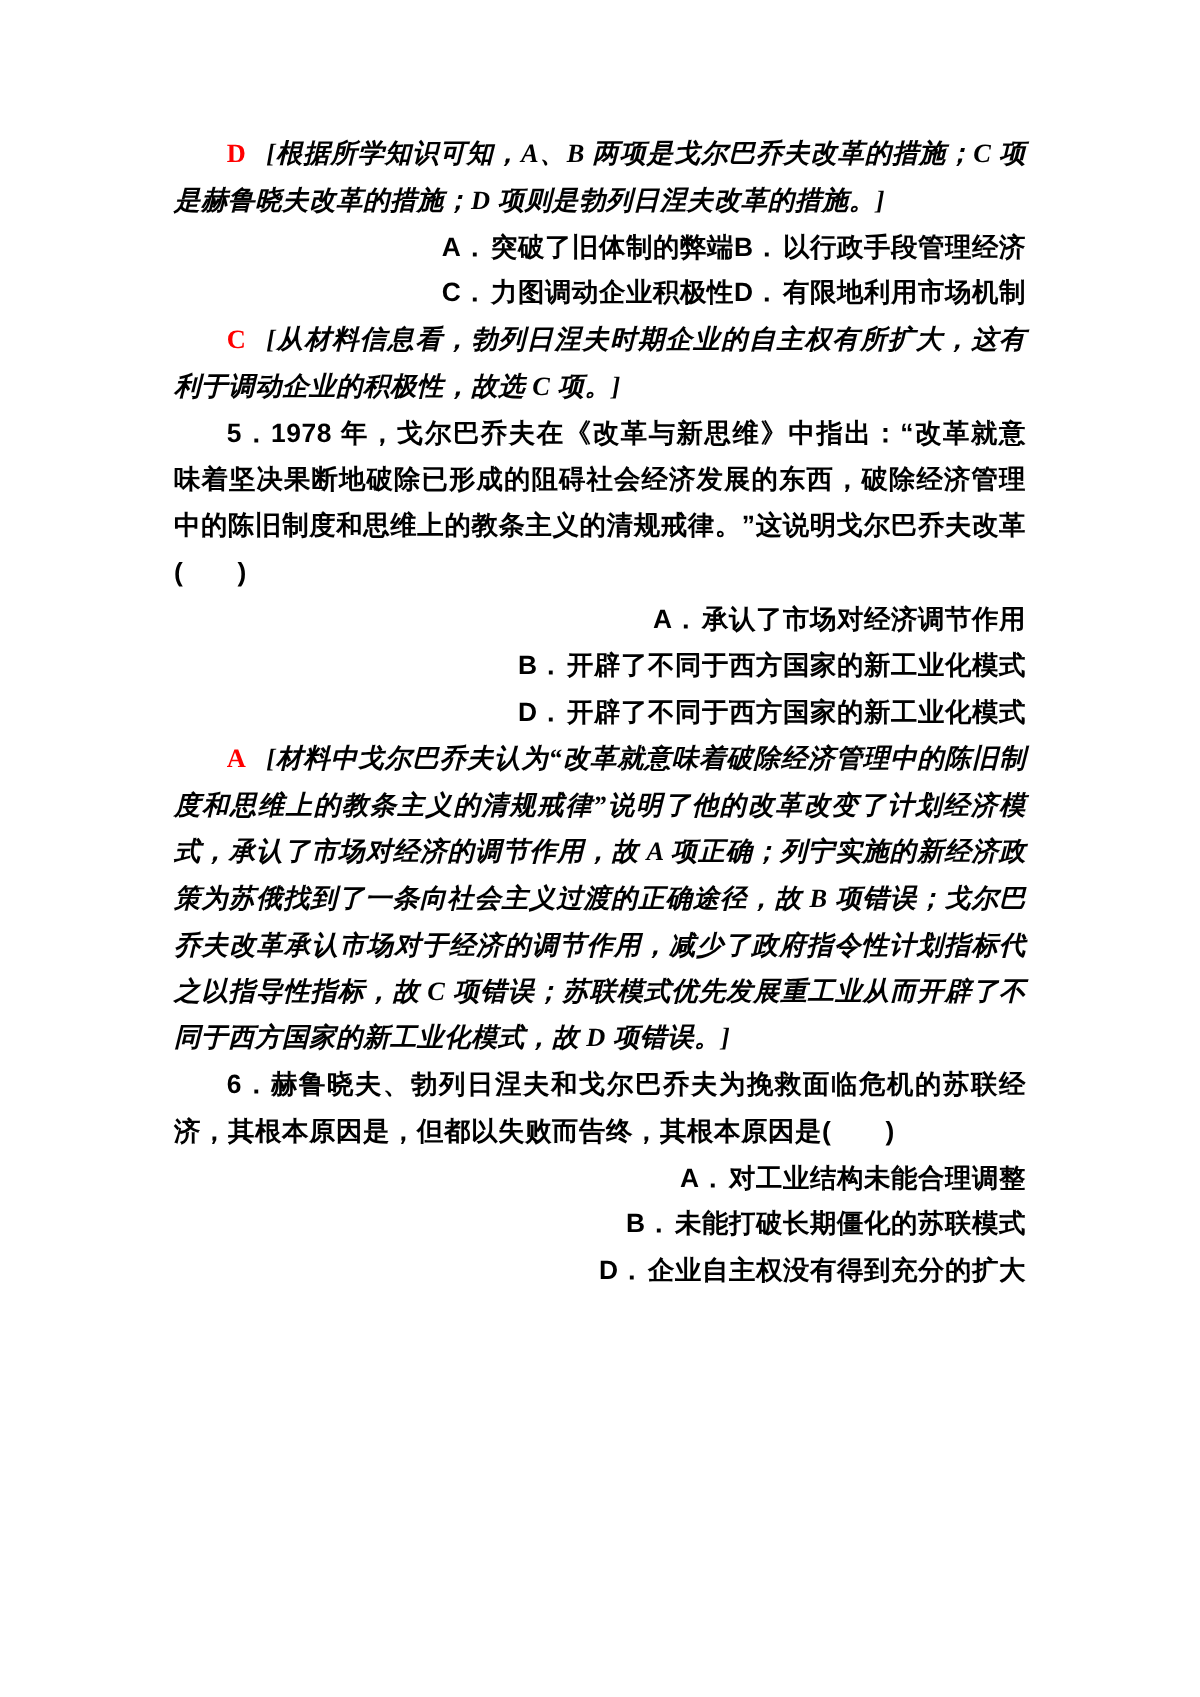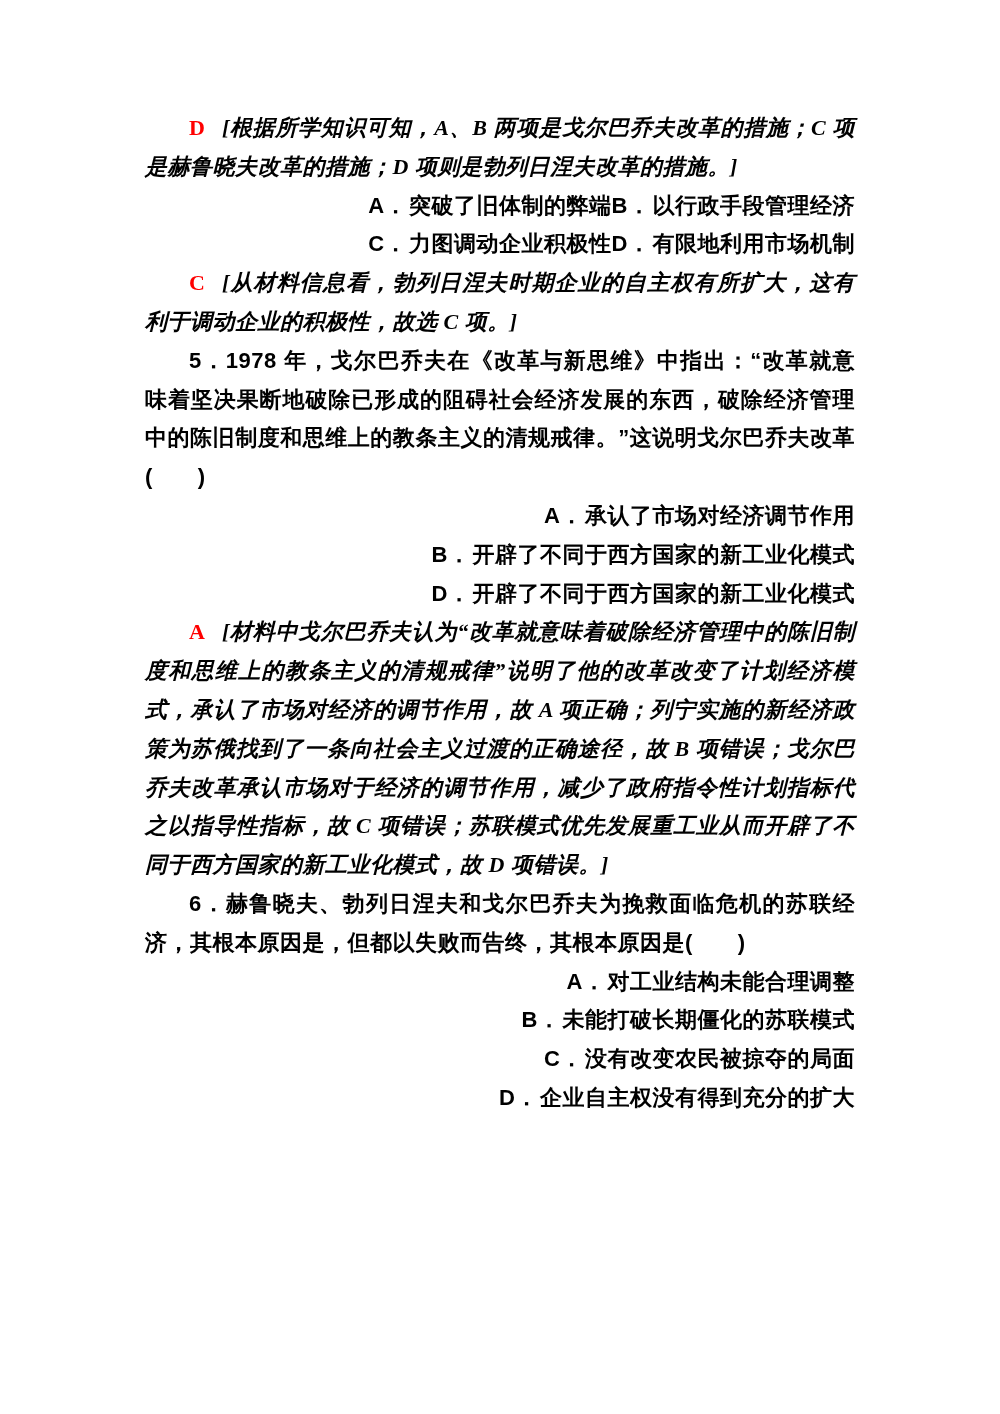--- a/index.html
+++ b/index.html
@@ -92,17 +92,16 @@
     <p class="block ans">
       <span class="letter">A</span><span>[材料中戈尔巴乔夫认为“改革就意味着破除经济管理中的陈旧制度和思维上的教条主义的清规戒律”说明了他的改革改变了计划经济模式，承认了市场对经济的调节作用，故 A 项正确；列宁实施的新经济政策为苏俄找到了一条向社会主义过渡的正确途径，故 B 项错误；戈尔巴乔夫改革承认市场对于经济的调节作用，减少了政府指令性计划指标代之以指导性指标，故 C 项错误；苏联模式优先发展重工业从而开辟了不同于西方国家的新工业化模式，故 D 项错误。]</span>
     </p>
 
     <p class="block q">
       <span>6．</span><span>赫鲁晓夫、勃列日涅夫和戈尔巴乔夫为挽救面临危机的苏联经济，其根本原因是，但都以失败而告终，其根本原因是(　　)</span>
     </p>
 
     <div class="opt-row"><span class="opt-label">A．</span><span>对工业结构未能合理调整</span></div>
     <div class="opt-row"><span class="opt-label">B．</span><span>未能打破长期僵化的苏联模式</span></div>
-    <div class="opt-row"><span class="opt-label">C．</span><span>没有改变农民被掠夺的局面</span></div>
     <div class="opt-row"><span class="opt-label">D．</span><span>企业自主权没有得到充分的扩大</span></div>
 
   </div>
 </div>
 
 </body></html>

